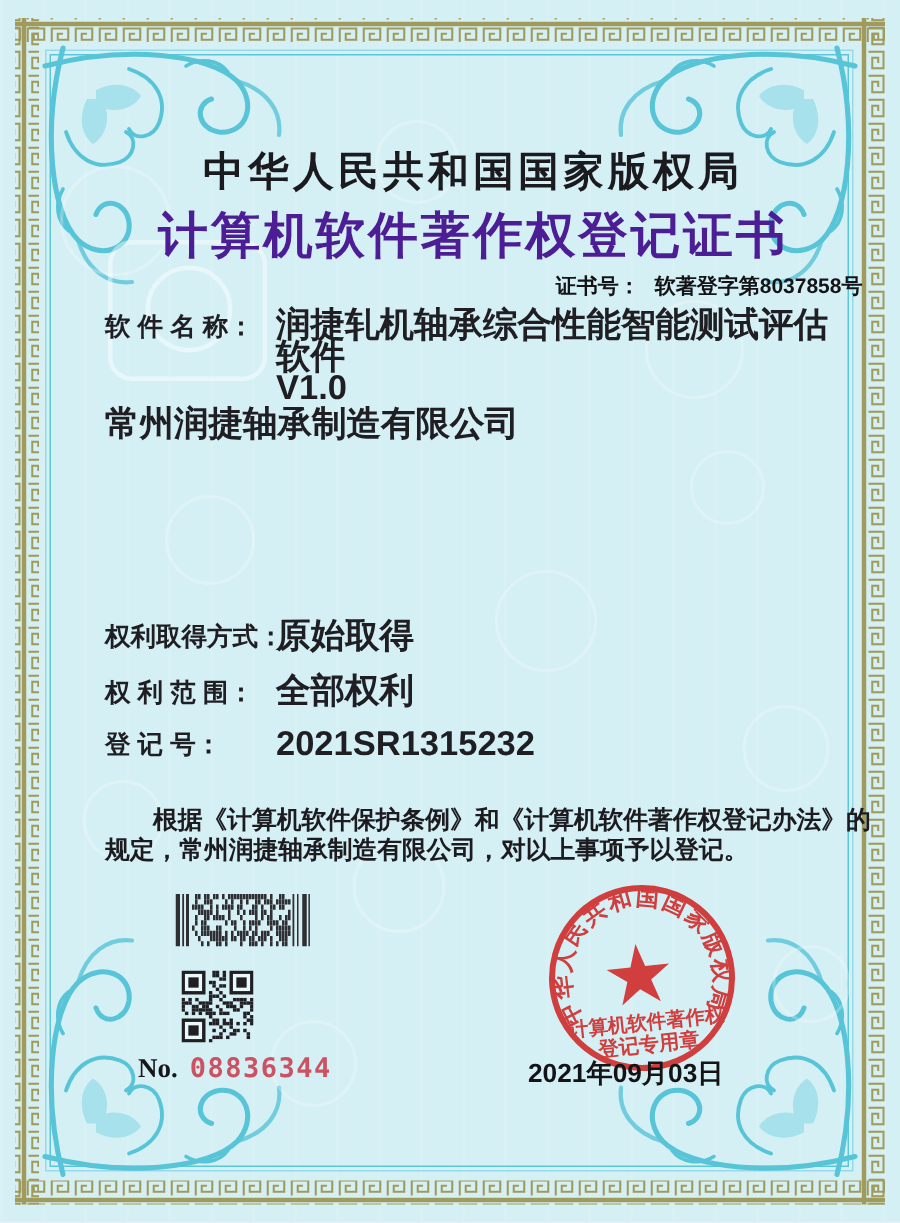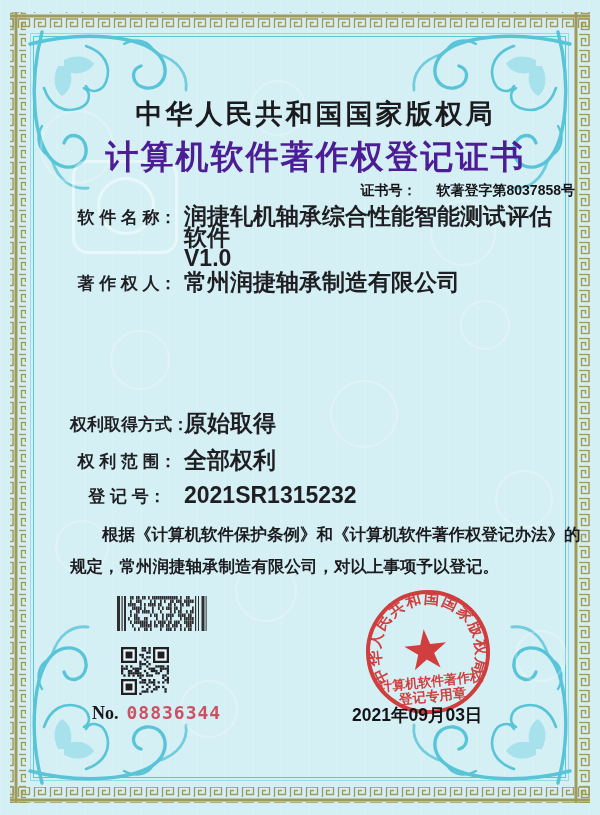--- a/index.html
+++ b/index.html
@@ -12,23 +12,23 @@
         border-radius:16px;opacity:.55;pointer-events:none;}
   .emblem::after{content:"";position:absolute;left:22px;top:14px;width:52px;height:52px;border:3px solid rgba(255,255,255,.8);border-radius:50%;}
   .border-svg,.orn-svg{position:absolute;left:0;top:0;pointer-events:none;}
   .inner-frame{position:absolute;left:33px;top:36px;width:531px;height:740px;
         border:1.5px solid rgba(70,190,212,.85);outline:1px solid rgba(70,190,212,.45);outline-offset:2px;}
   .authority{position:absolute;top:96px;left:0;width:100%;text-align:center;
         font-family:"Liberation Serif","DejaVu Serif",serif;font-weight:bold;font-size:27px;letter-spacing:3px;color:#1b1b1f;}
   .cert-title{position:absolute;top:135px;left:0;width:100%;text-align:center;
         font-family:"Liberation Serif","DejaVu Serif",serif;font-weight:bold;font-size:33px;letter-spacing:2px;color:#4c1d95;}
   .certno{position:absolute;top:182px;right:56px;font-size:14px;font-weight:bold;color:#141417;}
-  .certno .lbl{margin-right:20px;}
+  .certno .lbl{margin-right:10px;}
   .frow{position:absolute;left:70px;width:486px;display:flex;align-items:flex-start;}
-  .flabel{width:114px;flex:0 0 114px;font-size:17px;font-weight:bold;white-space:nowrap;text-align:center;}
+  .flabel{width:114px;flex:0 0 114px;font-size:17px;font-weight:bold;white-space:nowrap;}
   .fvalue{font-size:23px;font-weight:bold;line-height:21px;}
   .stmt{position:absolute;font-size:16.5px;font-weight:bold;white-space:nowrap;color:#1c1c20;}
   .serial{position:absolute;left:92px;top:702px;font-size:18px;}
   .serial .no{font-family:"Liberation Serif","DejaVu Serif",serif;font-weight:bold;color:#17171a;margin-right:8px;}
   .serial .num{font-family:"DejaVu Sans Mono",monospace;font-weight:bold;letter-spacing:1px;}
   .seal-wrap{position:absolute;left:360px;top:584px;width:136px;height:136px;}
   .seal-date{position:absolute;left:352px;top:703px;width:152px;text-align:left;
         font-size:17.5px;font-weight:bold;color:#141417;}
   .bc{position:absolute;left:117px;top:596px;}
   .qr{position:absolute;left:121px;top:647px;}
@@ -98,37 +98,36 @@
   </div>
 
   <div class="frow" style="top:206px">
     <span class="flabel">软 件 名 称：</span>
     <span class="fvalue">
       <span>润捷轧机轴承综合性能智能测试评估软件</span><br>
       <span>V1.0</span>
     </span>
   </div>
   <div class="frow" style="top:272px">
-    <span class="flabel">著 作 权 人：</span>
     <span class="fvalue">常州润捷轴承制造有限公司</span>
   </div>
   <div class="frow" style="top:413px">
     <span class="flabel">权利取得方式：</span>
     <span class="fvalue">原始取得</span>
   </div>
   <div class="frow" style="top:450px">
     <span class="flabel">权 利 范 围：</span>
     <span class="fvalue">全部权利</span>
   </div>
   <div class="frow" style="top:485px">
     <span class="flabel">登  记  号：</span>
     <span class="fvalue">2021SR1315232</span>
   </div>
 
-  <div class="stmt" style="left:102px;top:524px">根据《计算机软件保护条例》和《计算机软件著作权登记办法》的</div>
+  <div class="stmt" style="left:102px;top:536px">根据《计算机软件保护条例》和《计算机软件著作权登记办法》的</div>
   <div class="stmt" style="left:70px;top:556px">规定，常州润捷轴承制造有限公司，对以上事项予以登记。</div>
 
   <svg class="bc" width="90" height="35">
       <g id="bc-data">
         <rect x="0" y="0" width="3" height="35" fill="#2e2e33"></rect>
         <rect x="4.5" y="0" width="1.2" height="35" fill="#2e2e33"></rect>
         <rect x="7" y="0" width="2" height="35" fill="#2e2e33"></rect>
         <rect x="78" y="0" width="1.2" height="35" fill="#2e2e33"></rect>
         <rect x="81" y="0" width="1" height="35" fill="#2e2e33"></rect>
         <rect x="84.5" y="0" width="3" height="35" fill="#2e2e33"></rect>

